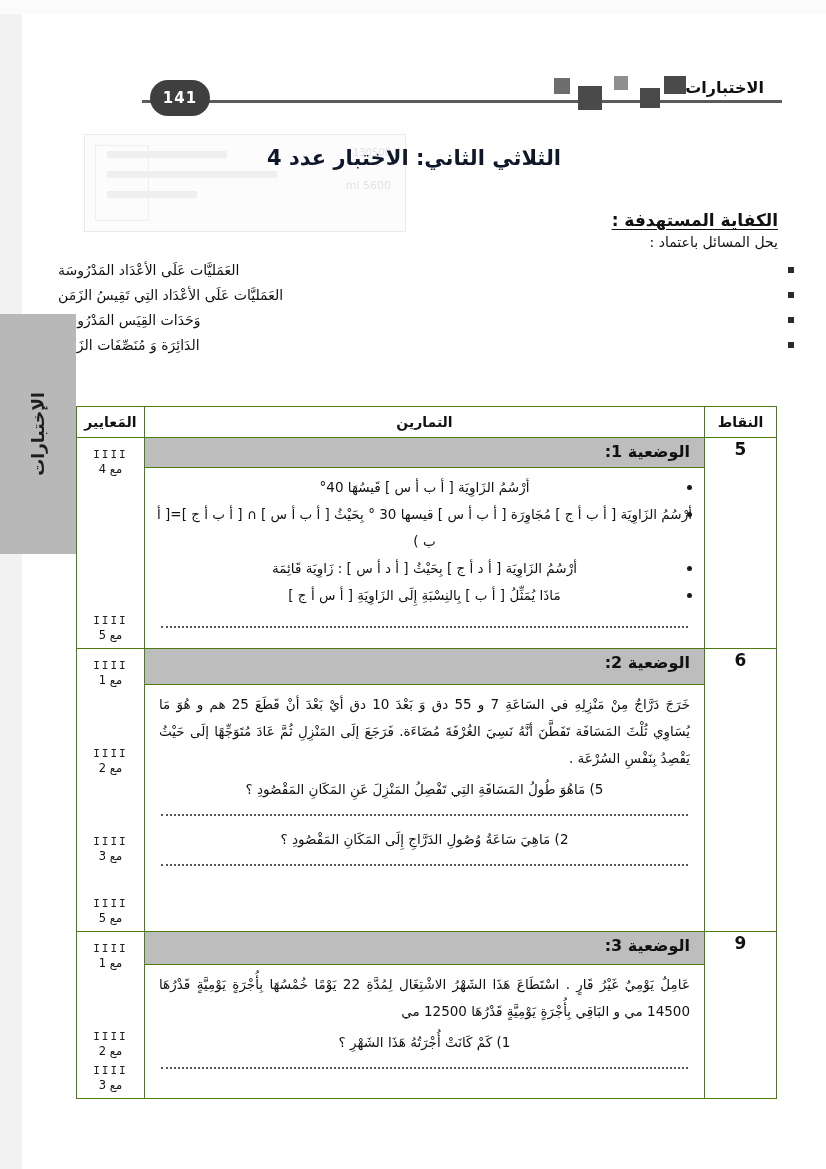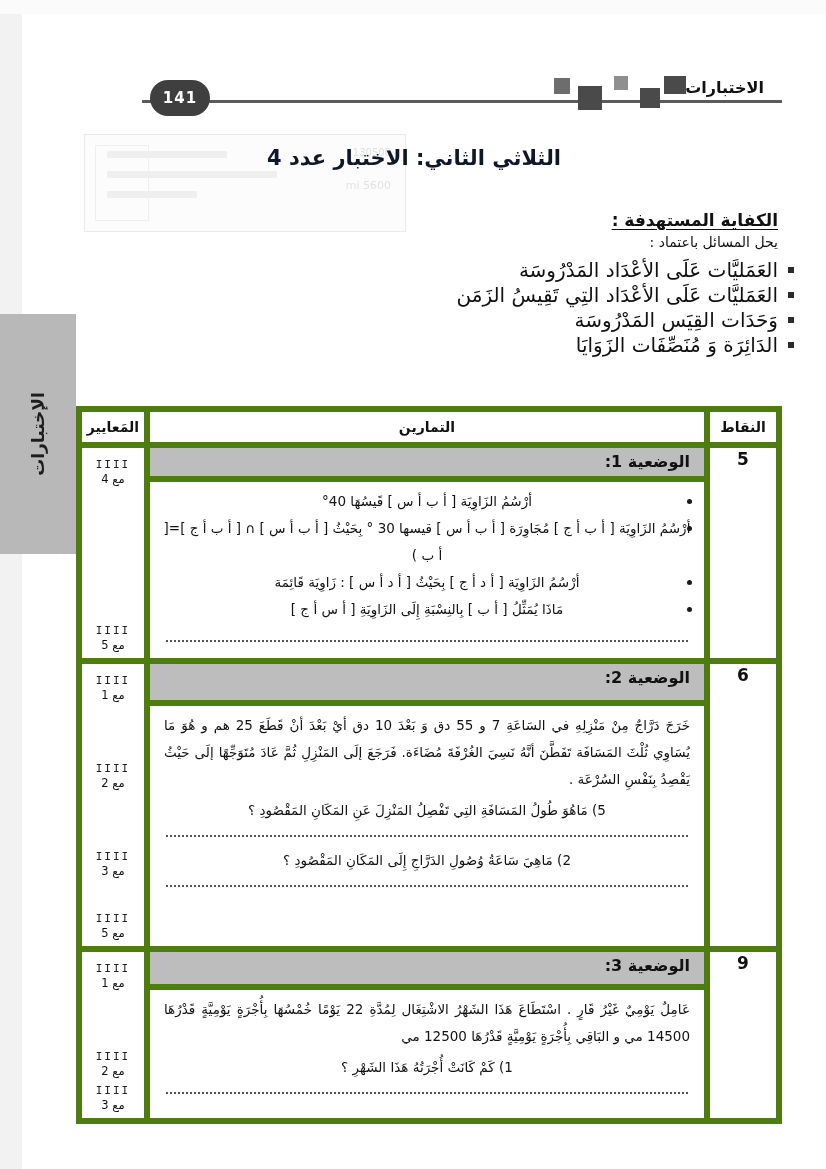--- a/index.html
+++ b/index.html
@@ -50,21 +50,21 @@
     position:absolute;right:40px;top:132px;width:700px;text-align:center;
     font-size:21px;font-weight:bold;color:#0f172a;
   }
 
   
   .comp{position:absolute;right:26px;top:196px;width:720px;}
   .comp-title{font-size:17px;font-weight:bold;text-decoration:underline;text-underline-offset:3px;}
   .comp-sub{margin-top:4px;font-size:14px;}
   .comp-list{margin:8px 0 0 0;padding:0;list-style:none;}
   .comp-list li{
-    font-size:20px;line-height:25px;text-align:right;position:relative;padding-left:0;
+    font-size:14px;line-height:25px;text-align:left;position:relative;padding-left:0;
   }
   .comp-list li .bullet{
     position:absolute;right:-16px;top:9px;width:6px;height:6px;background:#2b2b2b;
   }
 
   
   .side-tab{
     position:absolute;left:-22px;top:300px;width:76px;height:240px;background:#b8b8b8;
   }
   .side-tab-in{
@@ -73,21 +73,21 @@
   }
   .side-tab-in span{
     transform:rotate(-90deg);white-space:nowrap;font-size:17px;font-weight:bold;color:#1d1d1d;
   }
 
   
   table.exam{
     position:absolute;left:54px;top:392px;width:700px;border-collapse:collapse;
     table-layout:fixed;background:#fff;
   }
-  table.exam th,table.exam td{border:6px solid #4d7c0f;vertical-align:top;}
+  table.exam th,table.exam td{border:1px solid #4d7c0f;vertical-align:top;}
   col.c-crit{width:68px;}
   col.c-ex{width:560px;}
   col.c-pts{width:72px;}
   table.exam thead th{
     height:28px;text-align:center;font-size:14px;font-weight:bold;background:#fff;
     vertical-align:middle;
   }
   .sit-head{
     background:#bdbdbd;font-size:16px;font-weight:bold;text-align:right;
     padding:4px 14px 4px 10px;

